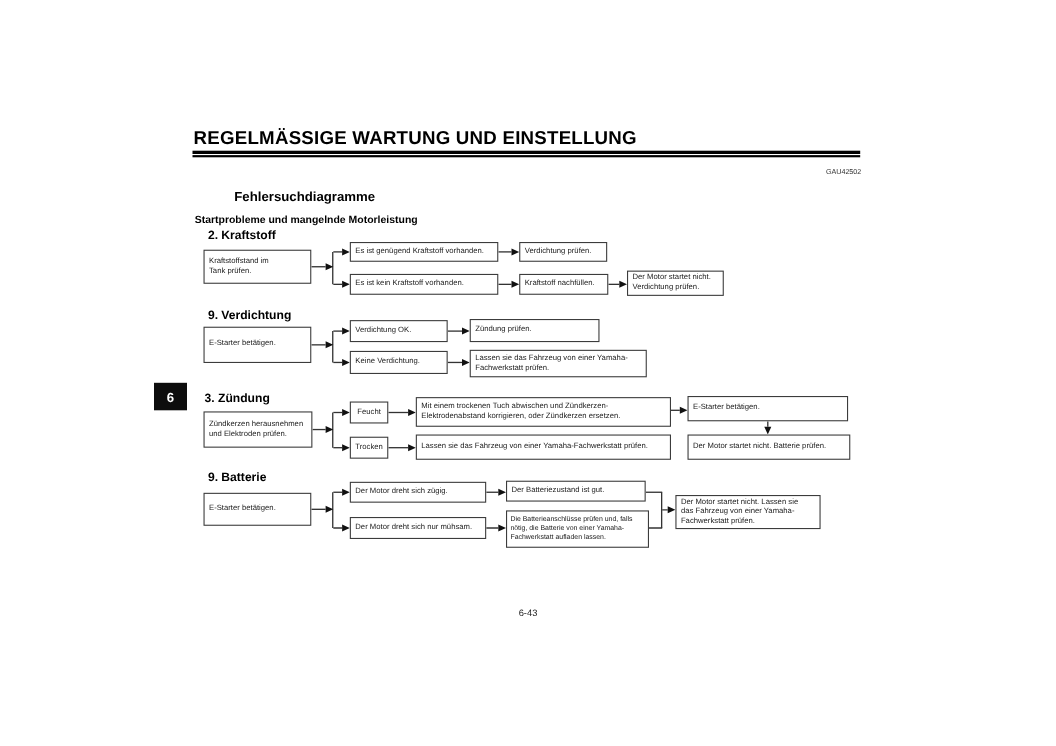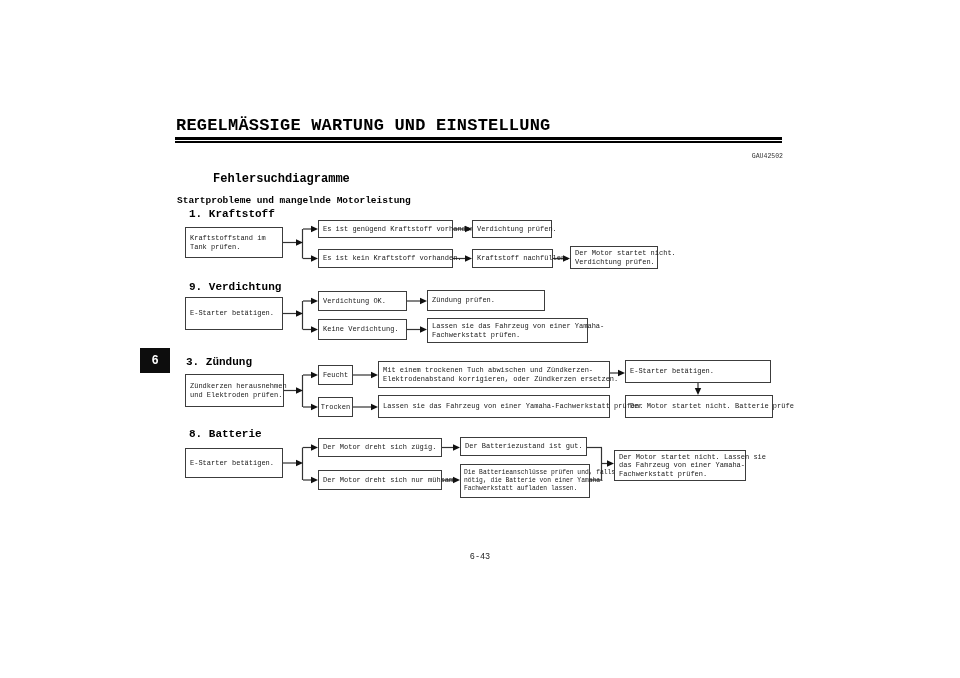--- a/index.html
+++ b/index.html
@@ -1,20 +1,20 @@
 <!DOCTYPE html>
 <html><head>
 <meta charset="utf-8">
 <style>
   html,body{margin:0;padding:0;background:#ffffff;}
   #page{
     position:relative;
     width:794px;height:678px;
     background:#ffffff;
-    font-family:Liberation Mono, monospace;
+    font-family:Liberation Sans, sans-serif;
     color:#111;
     overflow:hidden;
     border-radius:31px;
   }
   .abs{position:absolute;}
   
   .chapter-title{
     left:176px;top:116px;width:620px;
     font-size:17px;font-weight:bold;letter-spacing:.2px;color:#000;
     white-space:nowrap;
@@ -76,24 +76,24 @@
 <div id="page">
 
   <div class="abs chapter-title">REGELMÄSSIGE WARTUNG UND EINSTELLUNG</div>
   <div class="abs title-rule"></div>
   <div class="abs doc-code">GAU42502</div>
   <div class="abs page-heading">Fehlersuchdiagramme</div>
   <div class="abs diagram-heading">Startprobleme und mangelnde Motorleistung</div>
 
   <div class="abs chapter-tab">6</div>
 
-  <div class="abs sec-title" style="left:189px;top:208px;">1. Kraftstoff</div>
+  <div class="abs sec-title" style="left:189px;top:208px;">2. Kraftstoff</div>
   <div class="abs sec-title" style="left:189px;top:281px;">9. Verdichtung</div>
   <div class="abs sec-title" style="left:186px;top:356px;">3. Zündung</div>
-  <div class="abs sec-title" style="left:189px;top:428px;">8. Batterie</div>
+  <div class="abs sec-title" style="left:189px;top:428px;">9. Batterie</div>
 
   <svg class="connectors" width="960" height="678" viewBox="0 0 960 678">
     <g stroke="#333" stroke-width="1.2" fill="none">
 
       <path d="M283,242.5 H296"></path>
       <path d="M302.5,229 V258.5"></path>
       <path d="M303,229 H311"></path>
       <path d="M303,258.5 H311"></path>
       <path d="M453,229 H465"></path>
       <path d="M453,258.5 H465"></path>

